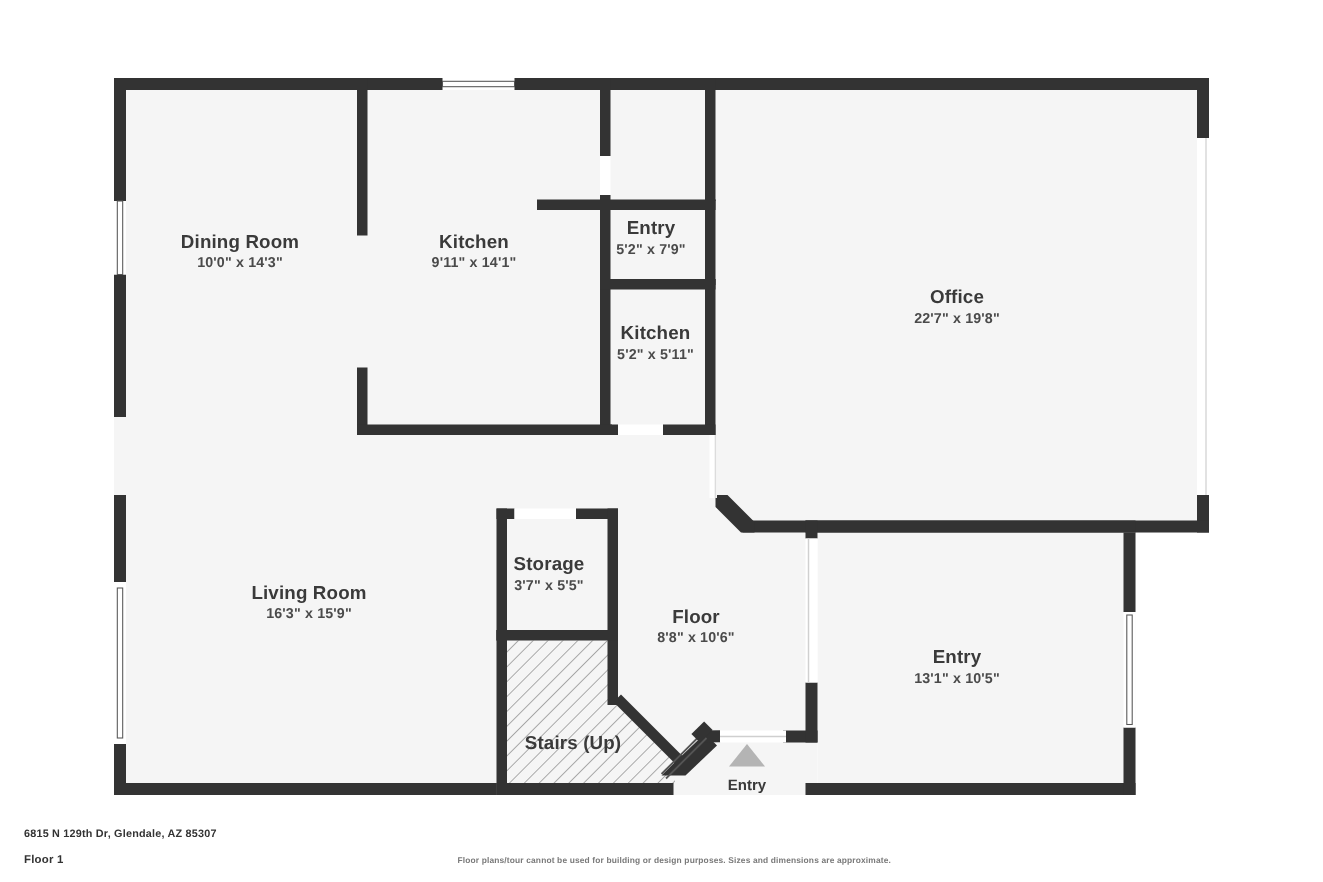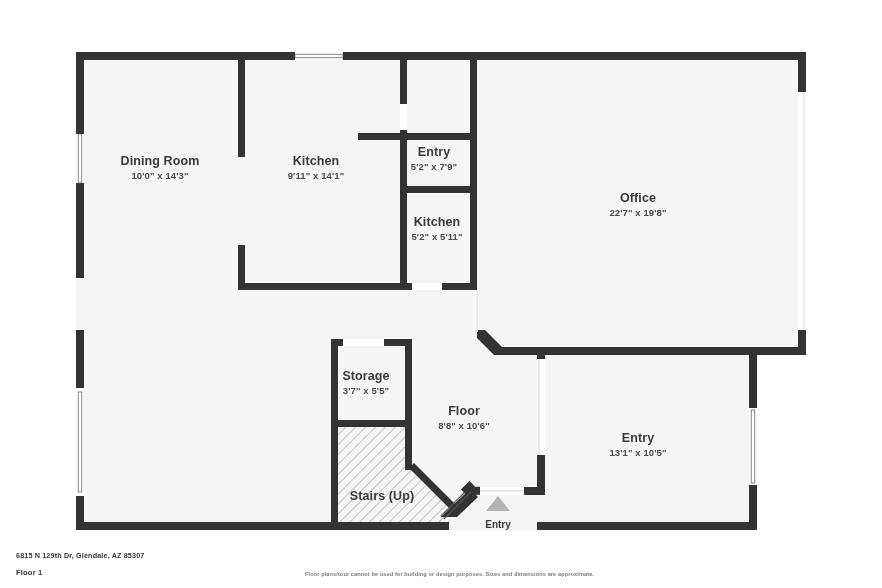--- a/index.html
+++ b/index.html
@@ -280,20 +280,24 @@
   <div class="room-label" style="left:437px; top:229px;">
     <div class="room-name">Kitchen</div>
     <div class="room-dim">5'2" x 5'11"</div>
   </div>
 
   <div class="room-label" style="left:638px; top:205px;">
     <div class="room-name">Office</div>
     <div class="room-dim">22'7" x 19'8"</div>
   </div>
 
+  <div class="room-label" style="left:206px; top:402px;">
+    <div class="room-name">Living Room</div>
+    <div class="room-dim">16'3" x 15'9"</div>
+  </div>
 
   <div class="room-label" style="left:366px; top:383px;">
     <div class="room-name">Storage</div>
     <div class="room-dim">3'7" x 5'5"</div>
   </div>
 
   <div class="room-label" style="left:464px; top:418px;">
     <div class="room-name">Floor</div>
     <div class="room-dim">8'8" x 10'6"</div>
   </div>

